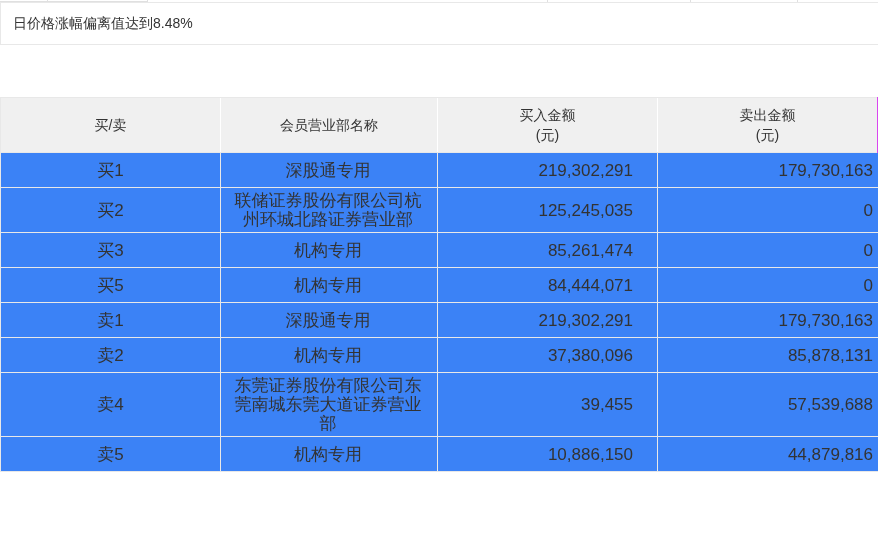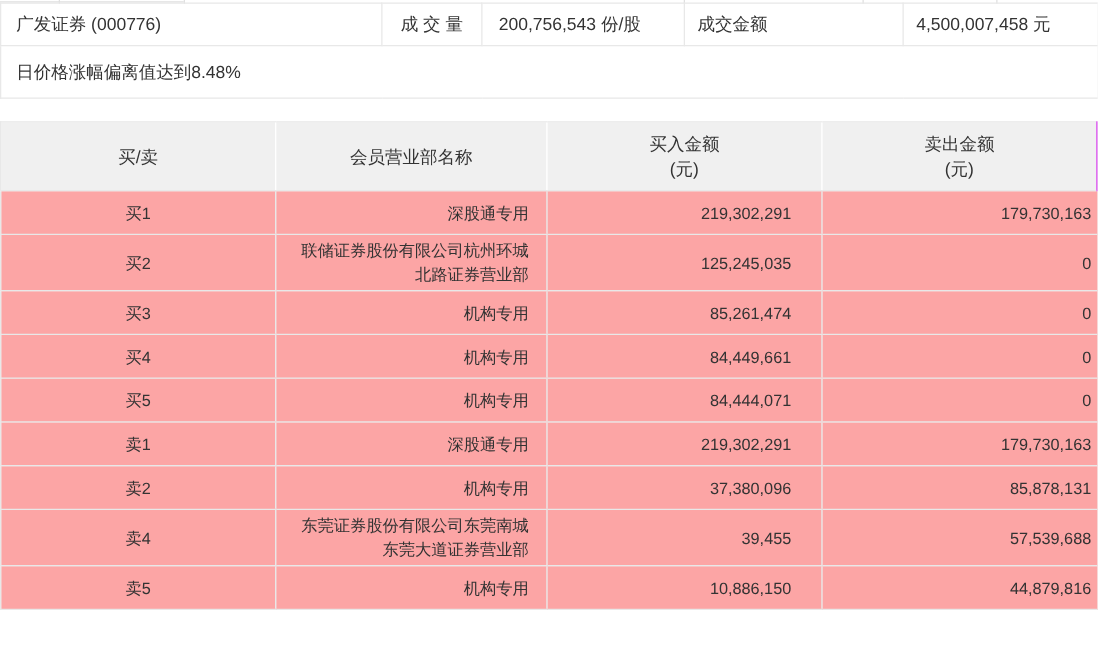--- a/index.html
+++ b/index.html
@@ -58,33 +58,33 @@
     font-size: 14px;
     font-weight: normal;
     color: #333;
     text-align: center;
     line-height: 20px;
     padding: 0;
   }
   .main-table th:first-child { border-left: 1px solid #e8e8e8; }
   .main-table th:last-child  { border-right: 3px solid #d946ef; }
   .main-table td {
-    background: #fca5a5;
+    background: #3b82f6;
     border-bottom: 1px solid #e8e8e8;
     border-left: 1px solid #e8e8e8;
     height: 35px;
     padding: 3px 10px;
-    font-size: 13px;
+    font-size: 17px;
     line-height: 19px;
     color: #333;
     vertical-align: middle;
   }
   .main-table td:last-child { border-right: 1px solid #e8e8e8; }
   .main-table td.c-side   { text-align: center; }
-  .main-table td.c-branch { text-align: right; padding-left: 12px; padding-right: 14px; }
+  .main-table td.c-branch { text-align: center; padding-left: 12px; padding-right: 14px; }
   .main-table td.c-buy    { text-align: right; padding-right: 24px; }
   .main-table td.c-sell   { text-align: right; padding-right: 5px; }
 </style>
 </head>
 <body>
 
 <div class="remnant h"></div>
 <div class="remnant v" style="left:47px"></div>
 <div class="remnant v" style="left:147px"></div>
 <div class="remnant v" style="left:547px"></div>
@@ -93,27 +93,20 @@
 
 <table class="info-table">
   <colgroup>
     <col style="width:305px">
       <col style="width:80px">
       <col style="width:162px">
     <col style="width:175px">
       <col style="width:156px">
   </colgroup>
   <tbody>
-      <tr class="row-main">
-    <td class="cell-stock">广发证券 (000776)</td>
-    <td class="cell-vlabel">成 交 量</td>
-    <td class="cell-vvalue">200,756,543 份/股</td>
-    <td class="cell-alabel">成交金额</td>
-    <td class="cell-avalue">4,500,007,458 元</td>
-  </tr>
   <tr class="row-notice">
     <td colspan="5">日价格涨幅偏离值达到8.48%</td>
   </tr>
 </tbody>
   </table>
 
 <table class="main-table">
   <colgroup>
     <col style="width:220px">
       <col style="width:217px">
@@ -151,26 +144,20 @@
       <td class="c-buy">125,245,035</td>
       <td class="c-sell">0</td>
     </tr>
     <tr>
       <td class="c-side">买3</td>
       <td class="c-branch">机构专用</td>
       <td class="c-buy">85,261,474</td>
       <td class="c-sell">0</td>
     </tr>
     <tr>
-      <td class="c-side">买4</td>
-      <td class="c-branch">机构专用</td>
-      <td class="c-buy">84,449,661</td>
-      <td class="c-sell">0</td>
-    </tr>
-    <tr>
       <td class="c-side">买5</td>
       <td class="c-branch">机构专用</td>
       <td class="c-buy">84,444,071</td>
       <td class="c-sell">0</td>
     </tr>
     <tr>
       <td class="c-side">卖1</td>
       <td class="c-branch">深股通专用</td>
       <td class="c-buy">219,302,291</td>
       <td class="c-sell">179,730,163</td>

